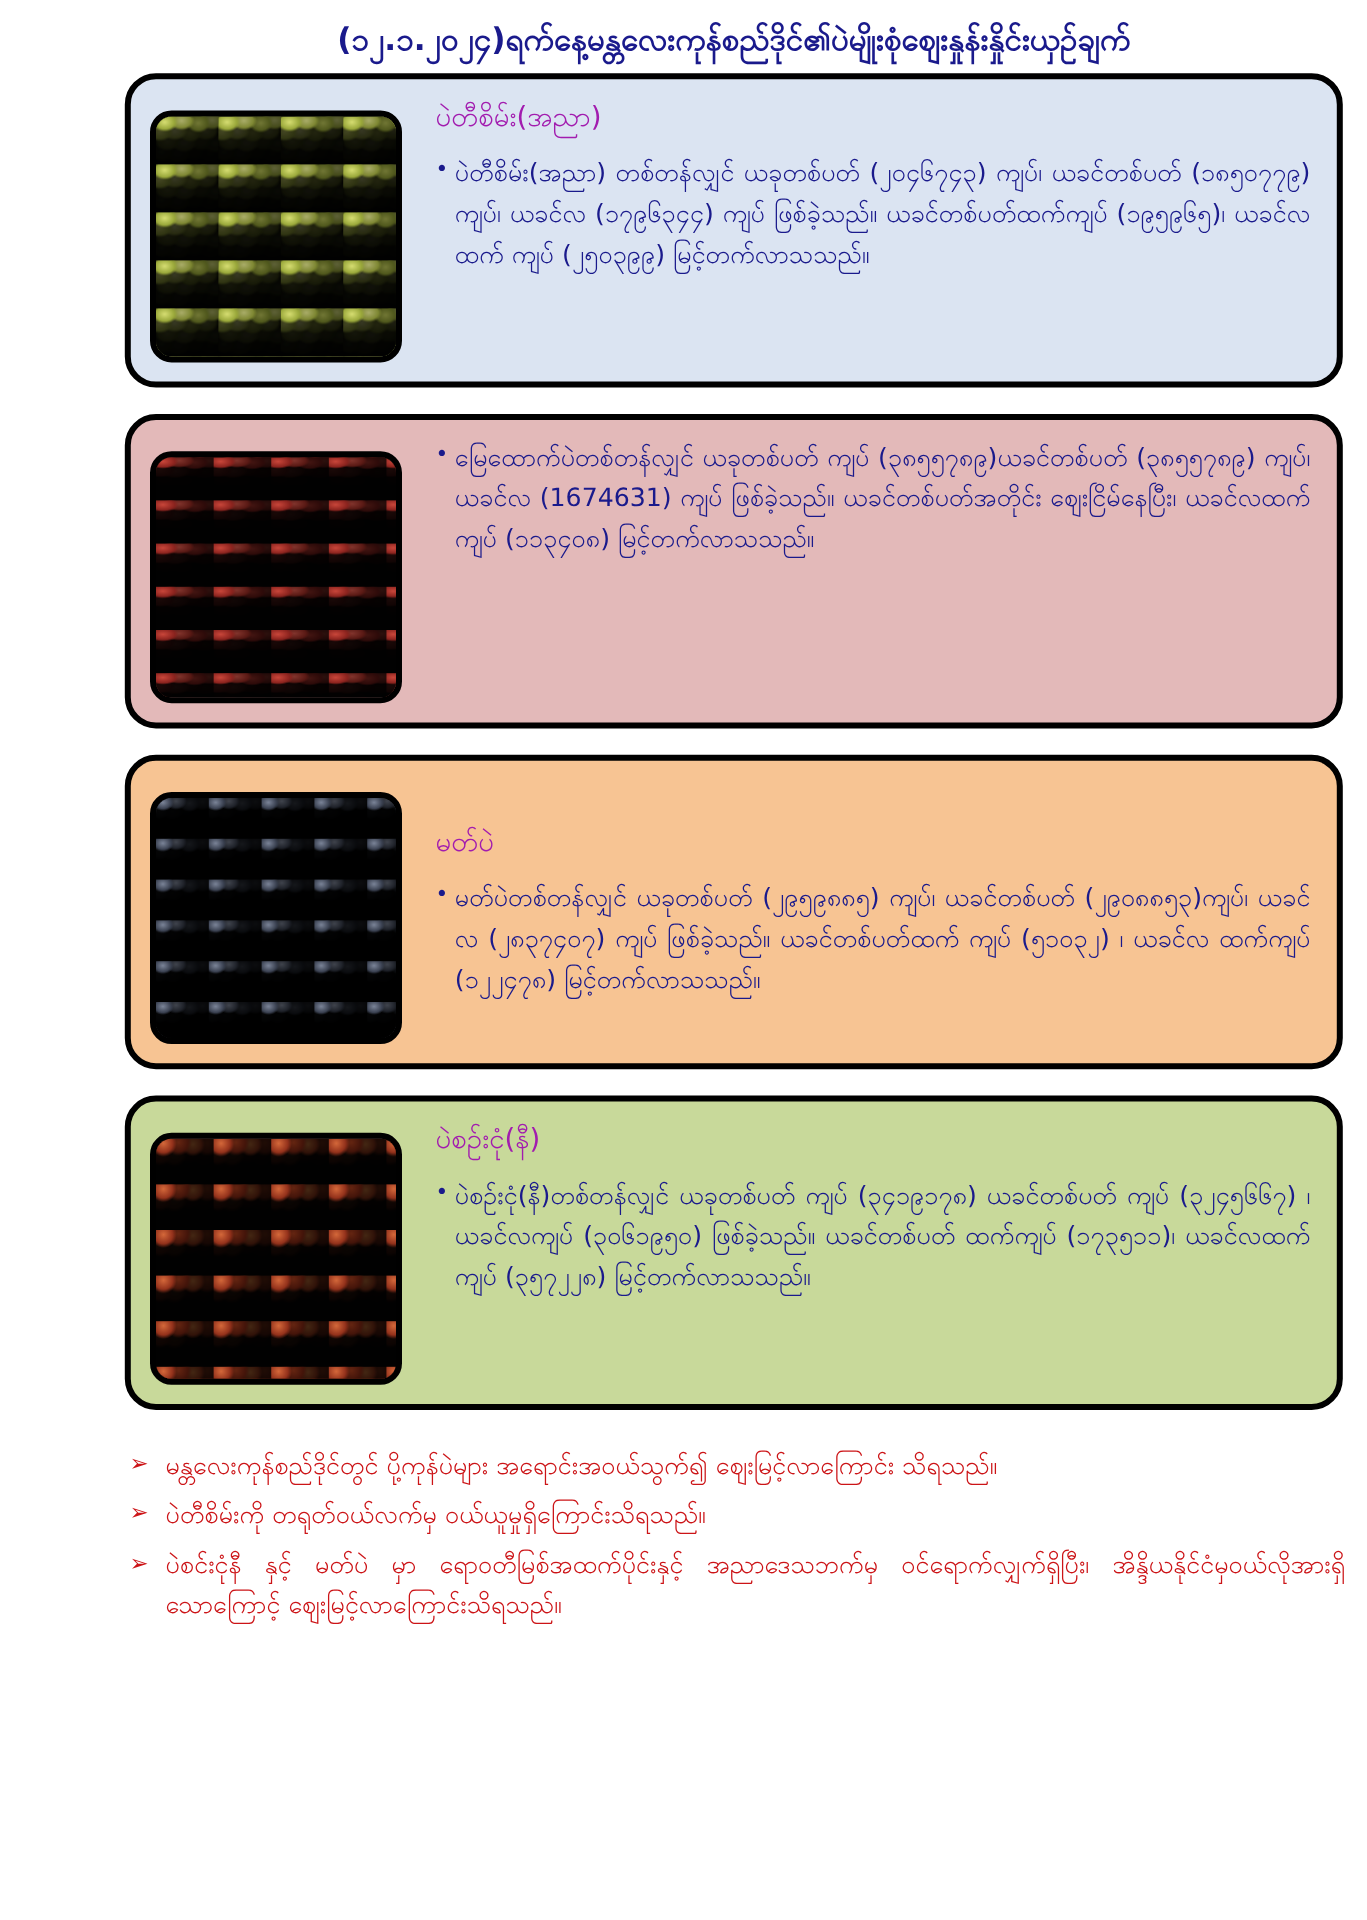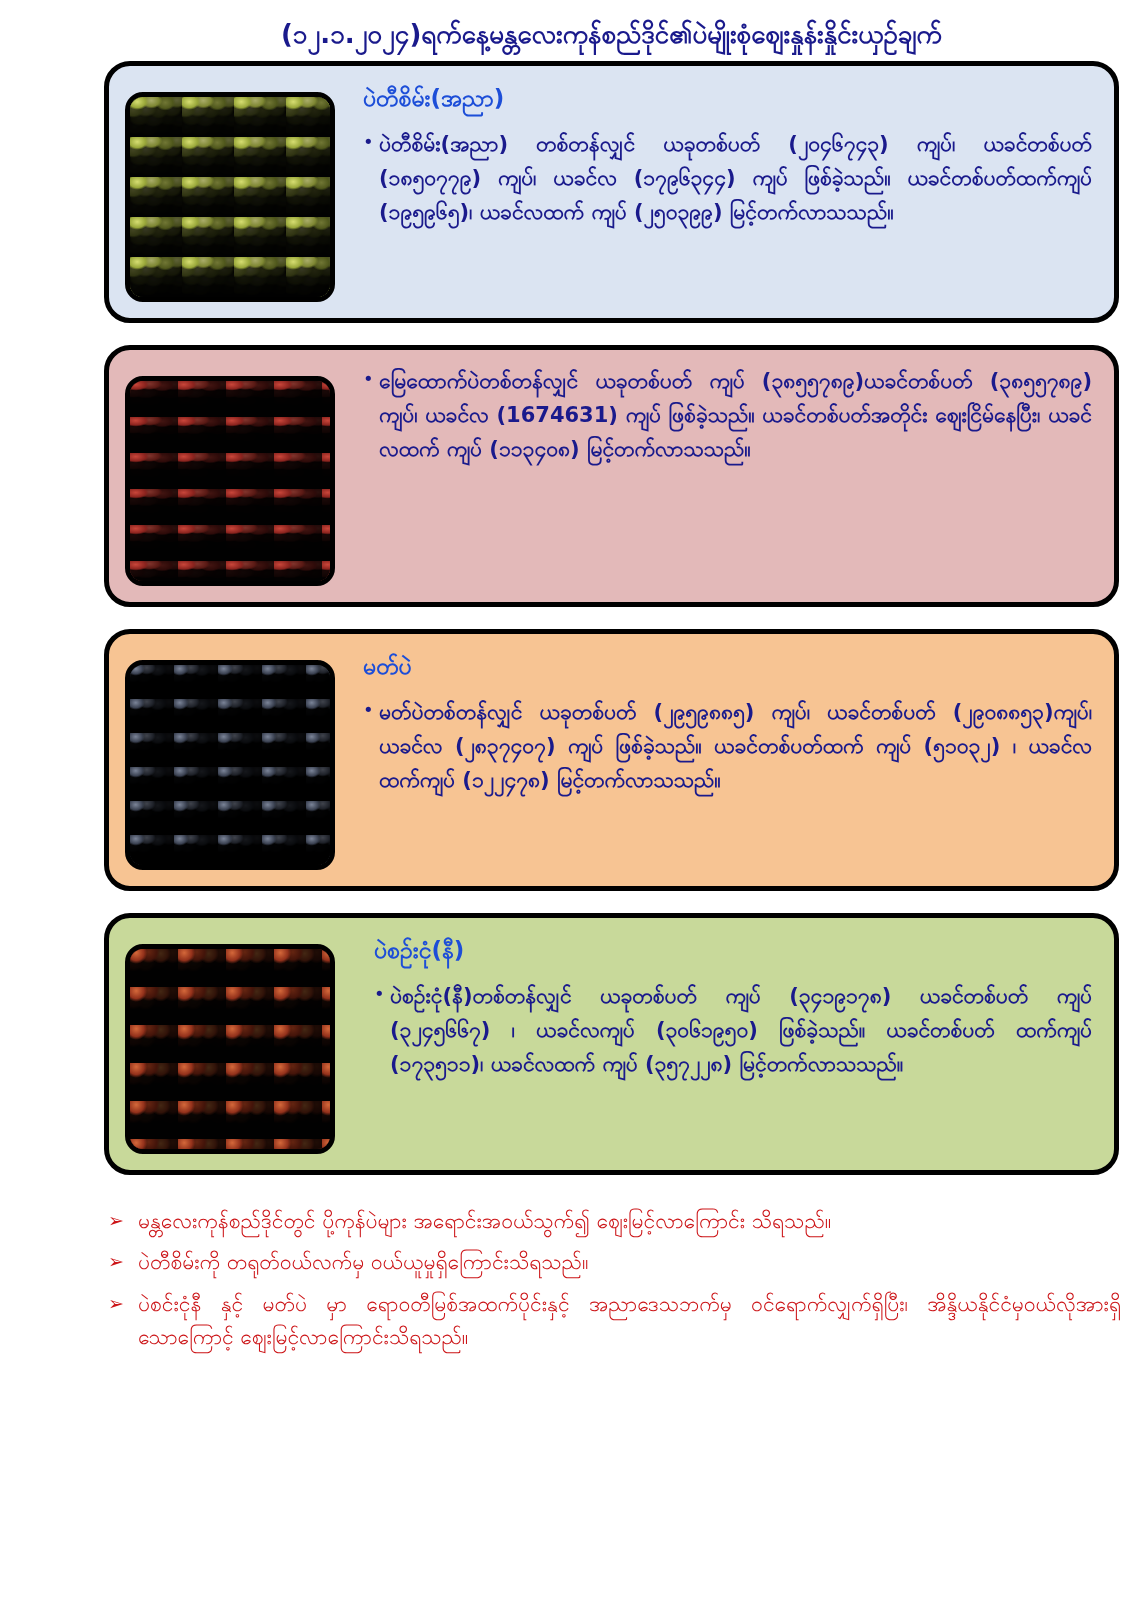--- a/index.html
+++ b/index.html
@@ -45,22 +45,22 @@
     border-radius: 26px;
     box-sizing: border-box;
     display: flex;
     align-items: flex-start;
     padding: 14px 16px 16px 16px;
   }
   .card + .card { margin-top: 22px; }
 
   .card-c1 { background: #dbe4f2; }
   .card-c2 { background: #e3b9b9; }
-  .card-c3 { background: #f7c493; }
-  .card-c4 { background: #c8d99a; gap: 11px; }
+  .card-c3 { background: #f7c493; align-items: center; }
+  .card-c4 { background: #c8d99a; }
 
   
   .photo {
     flex: 0 0 auto;
     width: 200px;
     height: 200px;
     border: 5px solid #000000;
     border-radius: 18px;
     overflow: hidden;
     position: relative;
@@ -197,22 +197,22 @@
   }
 
   
   .card-body {
     flex: 1 1 auto;
     padding-left: 28px;
     padding-right: 6px;
     min-width: 0;
   }
   .card-title {
-    color: #1d4ed8;
-    font-weight: bold;
+    color: #a21caf;
+    font-weight: normal;
     font-size: 23px;
     line-height: 1.3;
     margin: 4px 0 14px 0;
   }
   .bullet-row {
     display: flex;
     align-items: flex-start;
     color: #1a1a8c;
     font-size: 21px;
     line-height: 1.62;
@@ -222,21 +222,20 @@
     width: 16px;
     font-size: 18px;
     line-height: 1.62;
     color: #1a1a8c;
   }
   .bullet-text {
     flex: 1 1 auto;
     text-align: justify;
     text-justify: inter-word;
     min-width: 0;
-    font-weight: bold;
   }
 
   
   .notes {
     padding: 30px 60px 0 66px;
   }
   .note {
     display: flex;
     align-items: flex-start;
     color: #cc1417;

